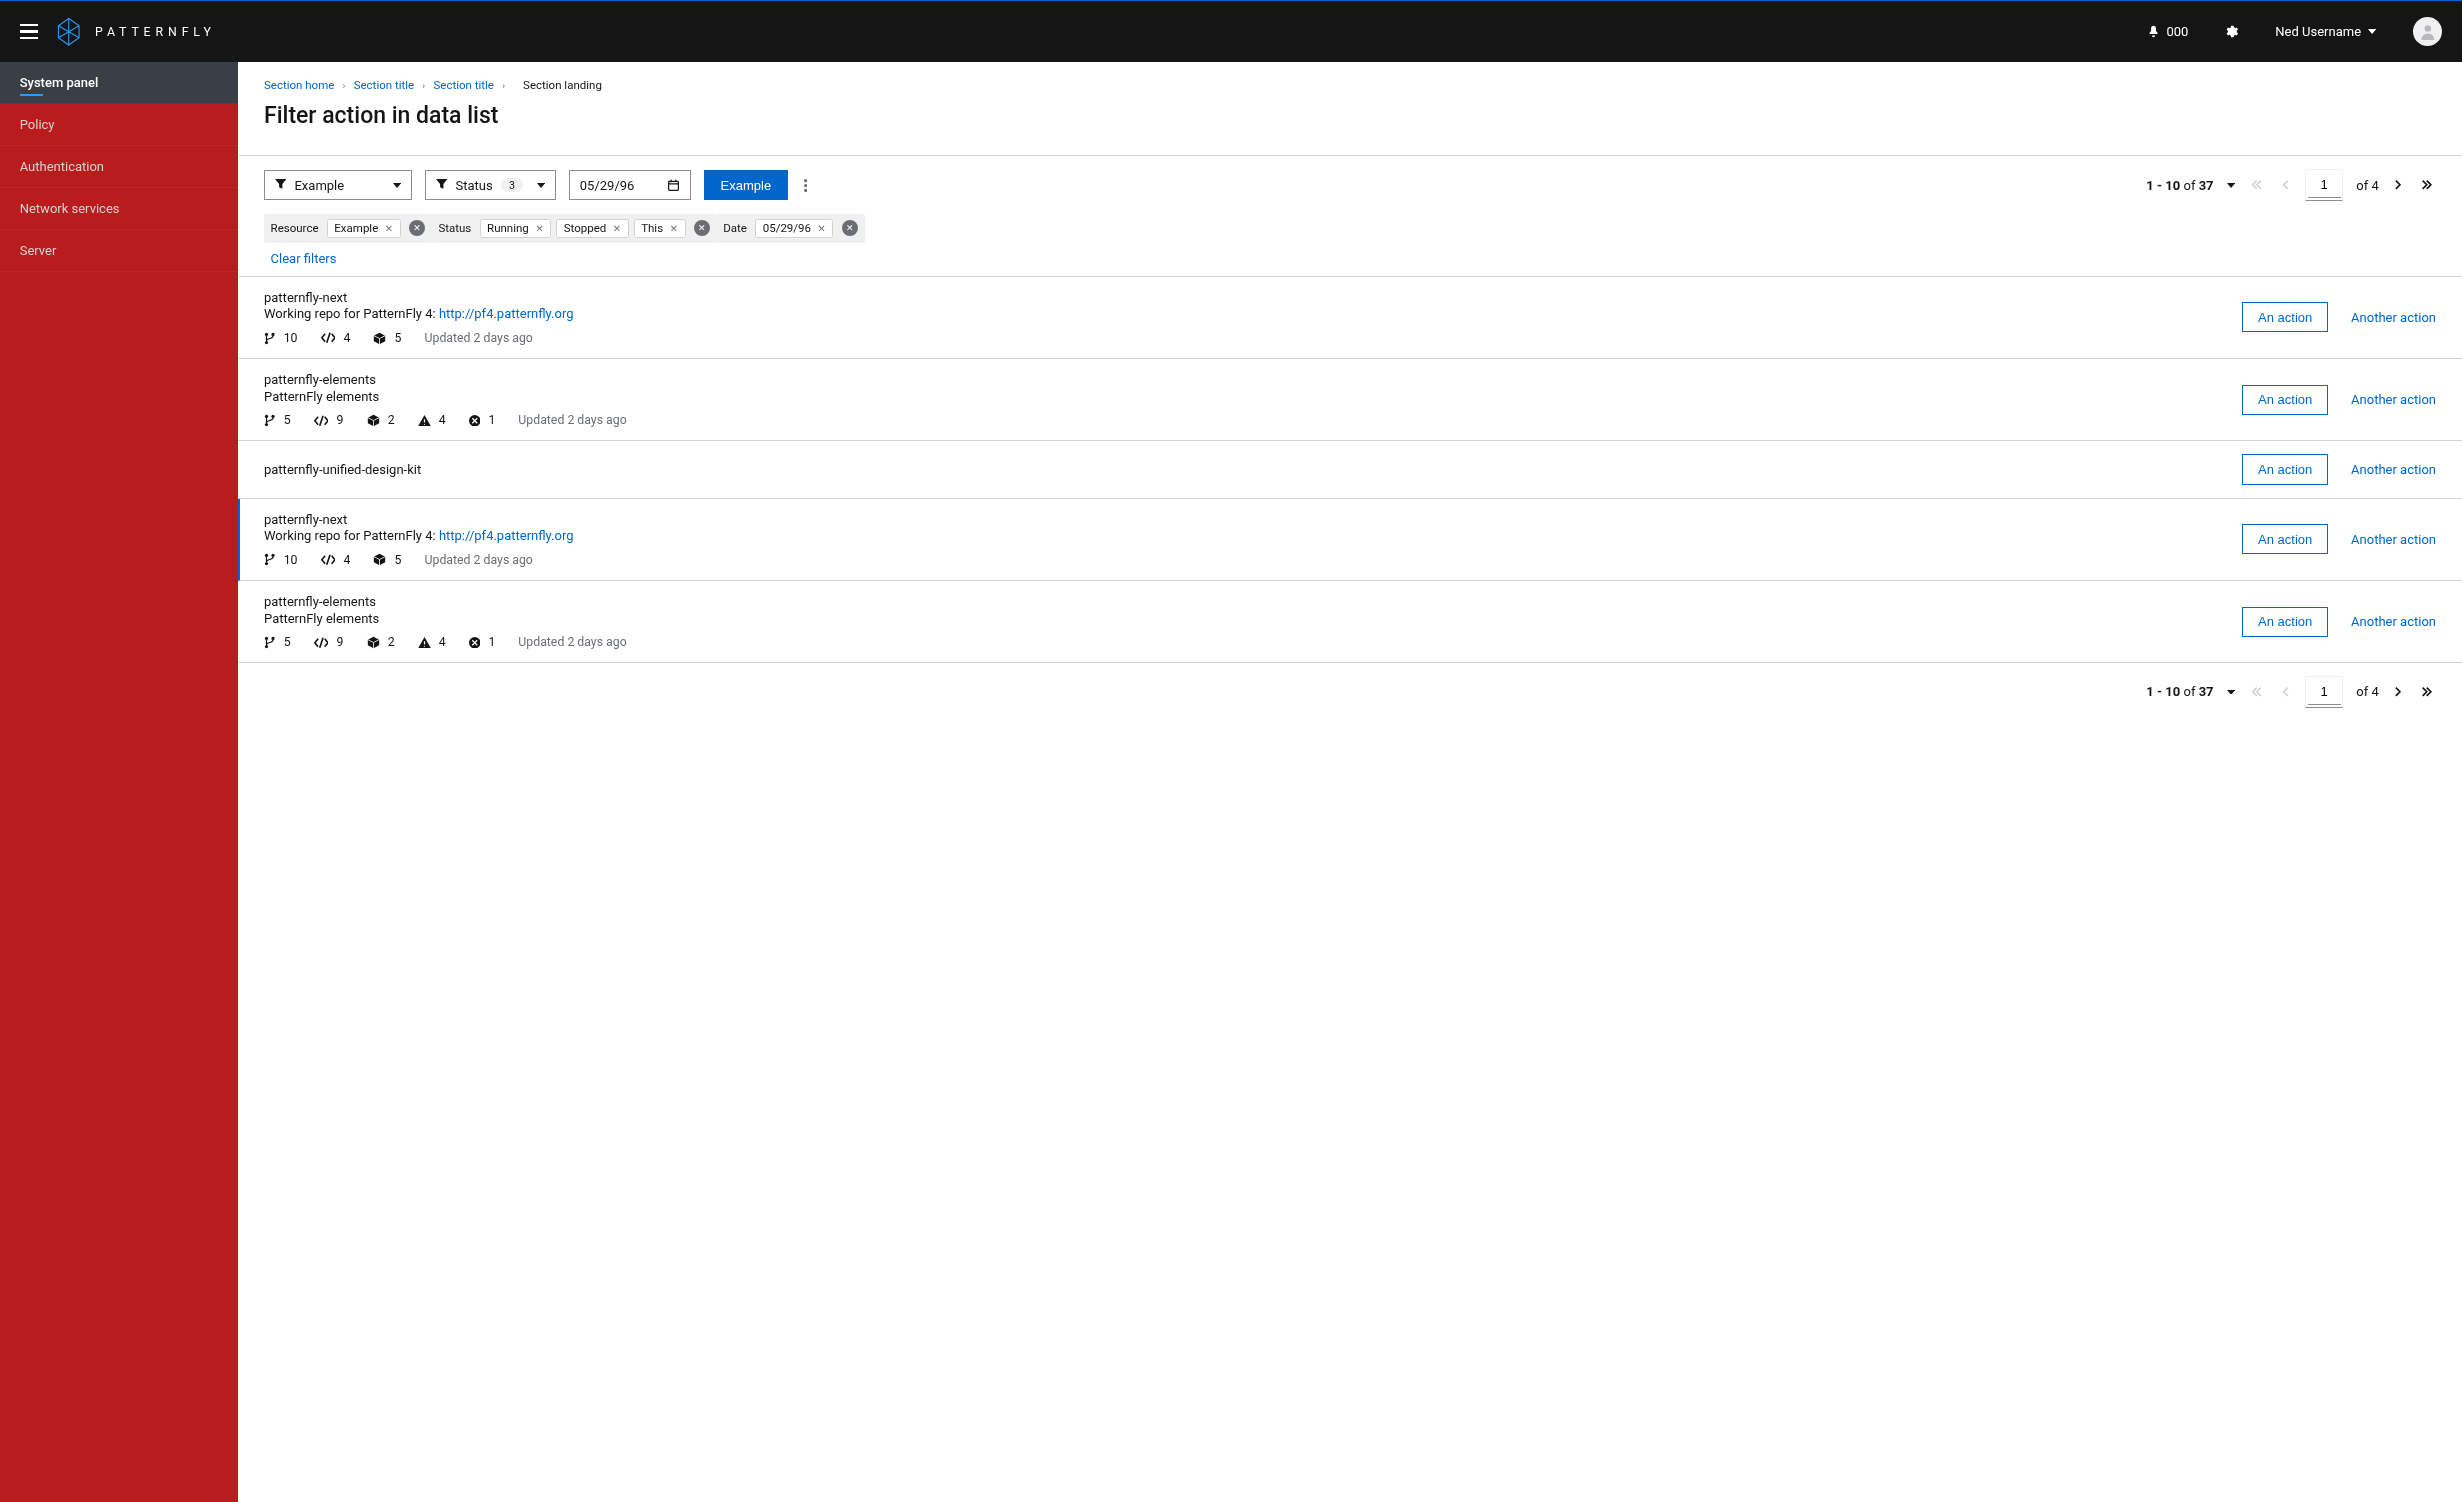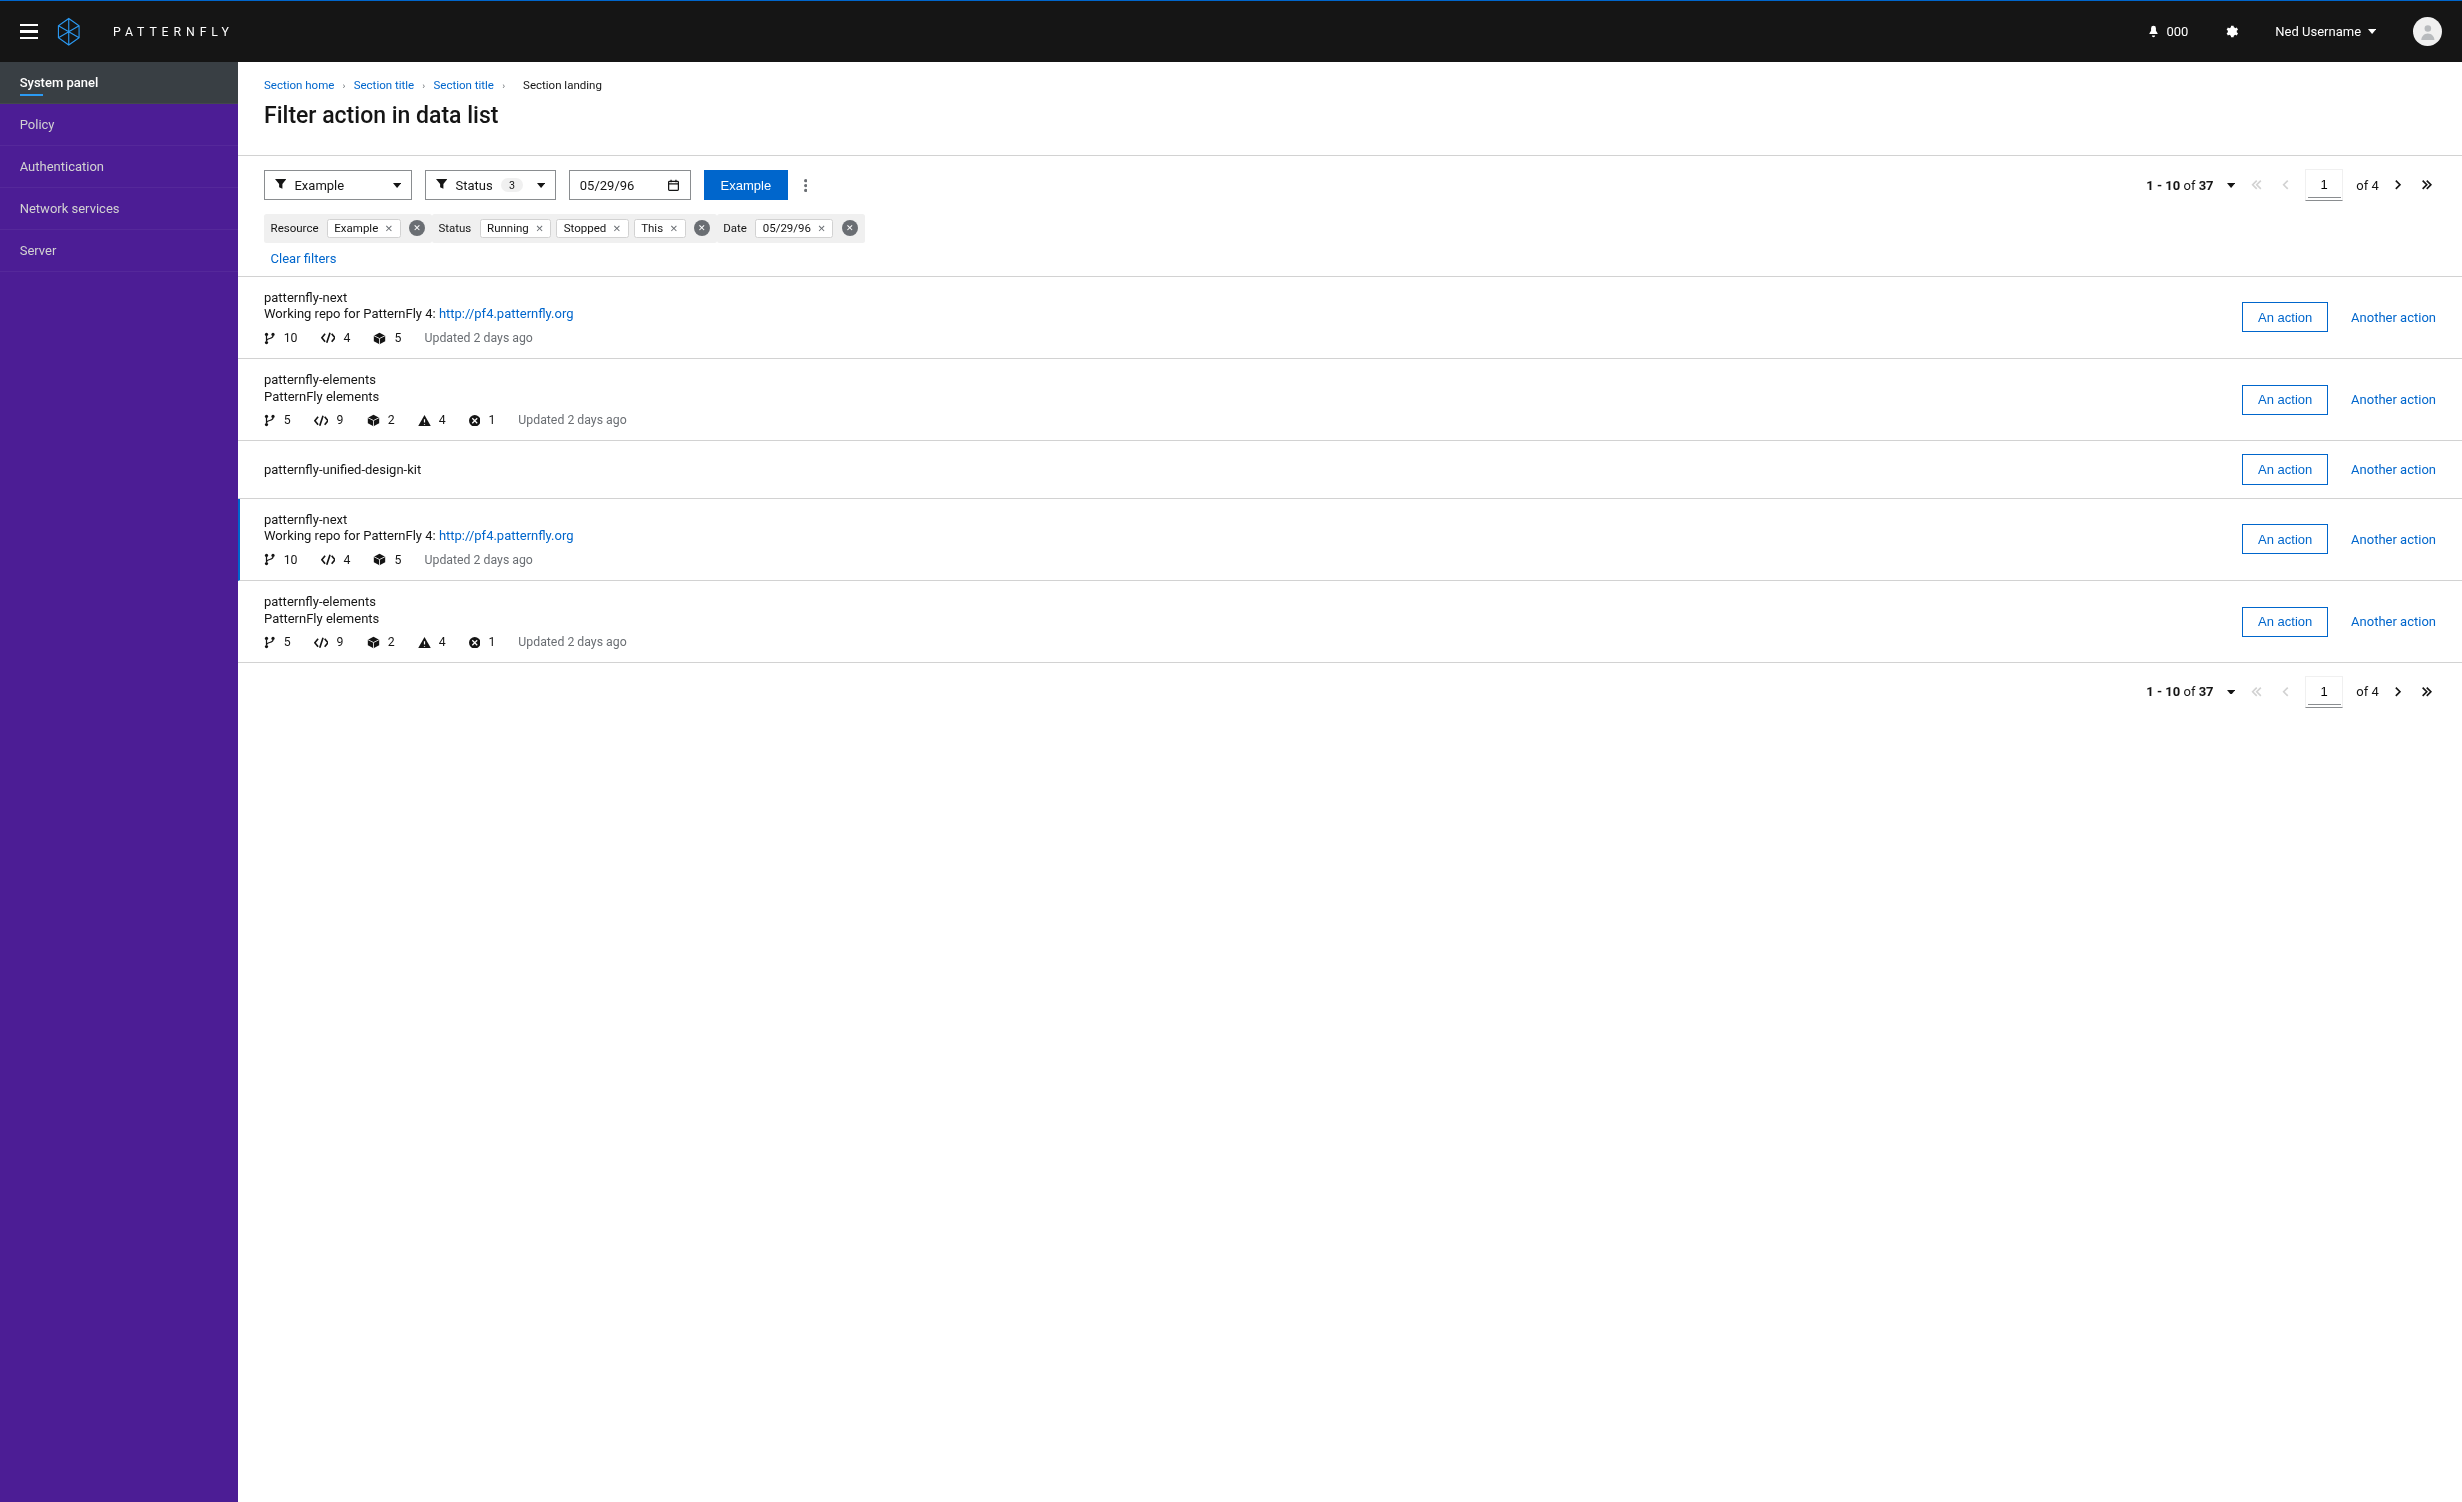--- a/index.html
+++ b/index.html
@@ -5,28 +5,28 @@
 * { margin: 0; padding: 0; box-sizing: border-box; }
 body { font-family: -apple-system, BlinkMacSystemFont, "Segoe UI", Roboto, "Helvetica Neue", Arial, sans-serif; font-size: 13px; color: #151515; background: #fff; }
 
 
 .header { background: #151515; color: #fff; height: 62px; display: flex; align-items: center; padding: 0 19.7px; border-top: 1.6px solid #06c; }
 .header-left { display: flex; align-items: center; gap: 16.4px; }
 .hamburger { display: flex; flex-direction: column; gap: 4.1px; cursor: pointer; }
 .hamburger span { width: 18px; height: 2.5px; background: #fff; }
 .logo { display: flex; align-items: center; gap: 11.5px; }
 .logo-mark { width: 29.5px; height: 29.5px; }
-.logo-text { letter-spacing: 4.9px; font-size: 12.3px; font-weight: 400; margin-left: 18px; }
+.logo-text { letter-spacing: 4.9px; font-size: 12.3px; font-weight: 400; }
 .header-right { margin-left: auto; display: flex; align-items: center; gap: 37px; }
 .header-item { display: flex; align-items: center; gap: 6.6px; color: #fff; cursor: pointer; }
 .avatar { width: 29.5px; height: 29.5px; border-radius: 50%; background: #f0f0f0; display: flex; align-items: center; justify-content: center; }
 
 
 .layout { display: flex; min-height: calc(100vh - 62px); }
-.sidebar { width: 238px; background: #4c1d95; color: #fff; padding-top: 0; }
+.sidebar { width: 238px; background: #b91c1c; color: #fff; padding-top: 0; }
 .sidebar-item { padding: 13px 19.7px; cursor: pointer; color: #d2d2d2; border-bottom: 0.8px solid rgba(255,255,255,0.05); }
 .sidebar-item.active { background: #393f44; color: #fff; font-weight: 500; position: relative; }
 .sidebar-item.active::after { content: ''; position: absolute; bottom: 6.6px; left: 19.7px; width: 23px; height: 2.5px; background: #2b9af3; }
 
 
 .main { flex: 1; background: #fff; }
 .breadcrumb { padding: 16.4px 26px 0; display: flex; align-items: flex-end; gap: 9.8px; font-size: 11.5px; }
 .breadcrumb a { color: #06c; text-decoration: none; }
 .breadcrumb .sep { color: #6a6e73; font-size: 9.8px; }
 .breadcrumb .current { color: #151515; }

